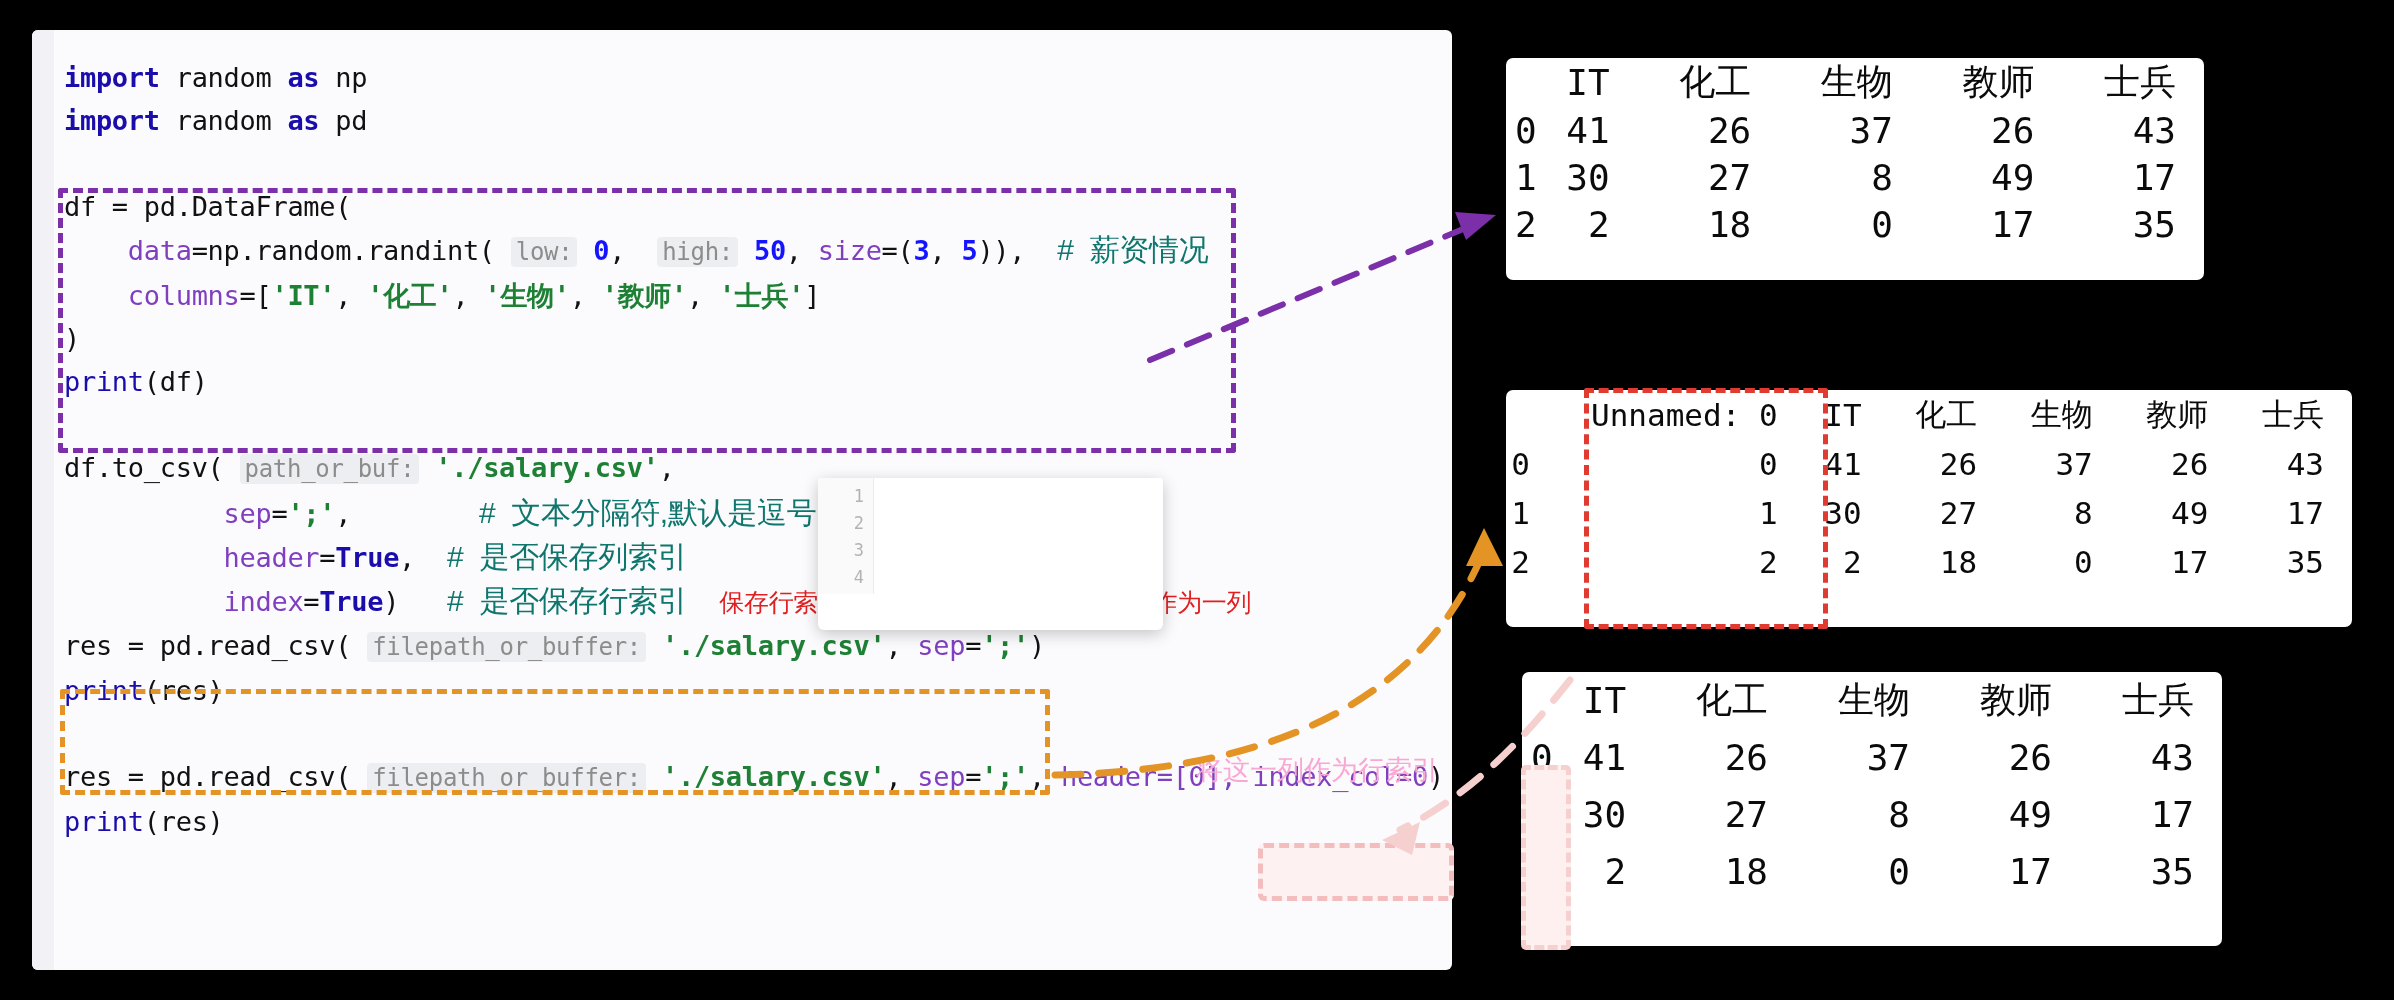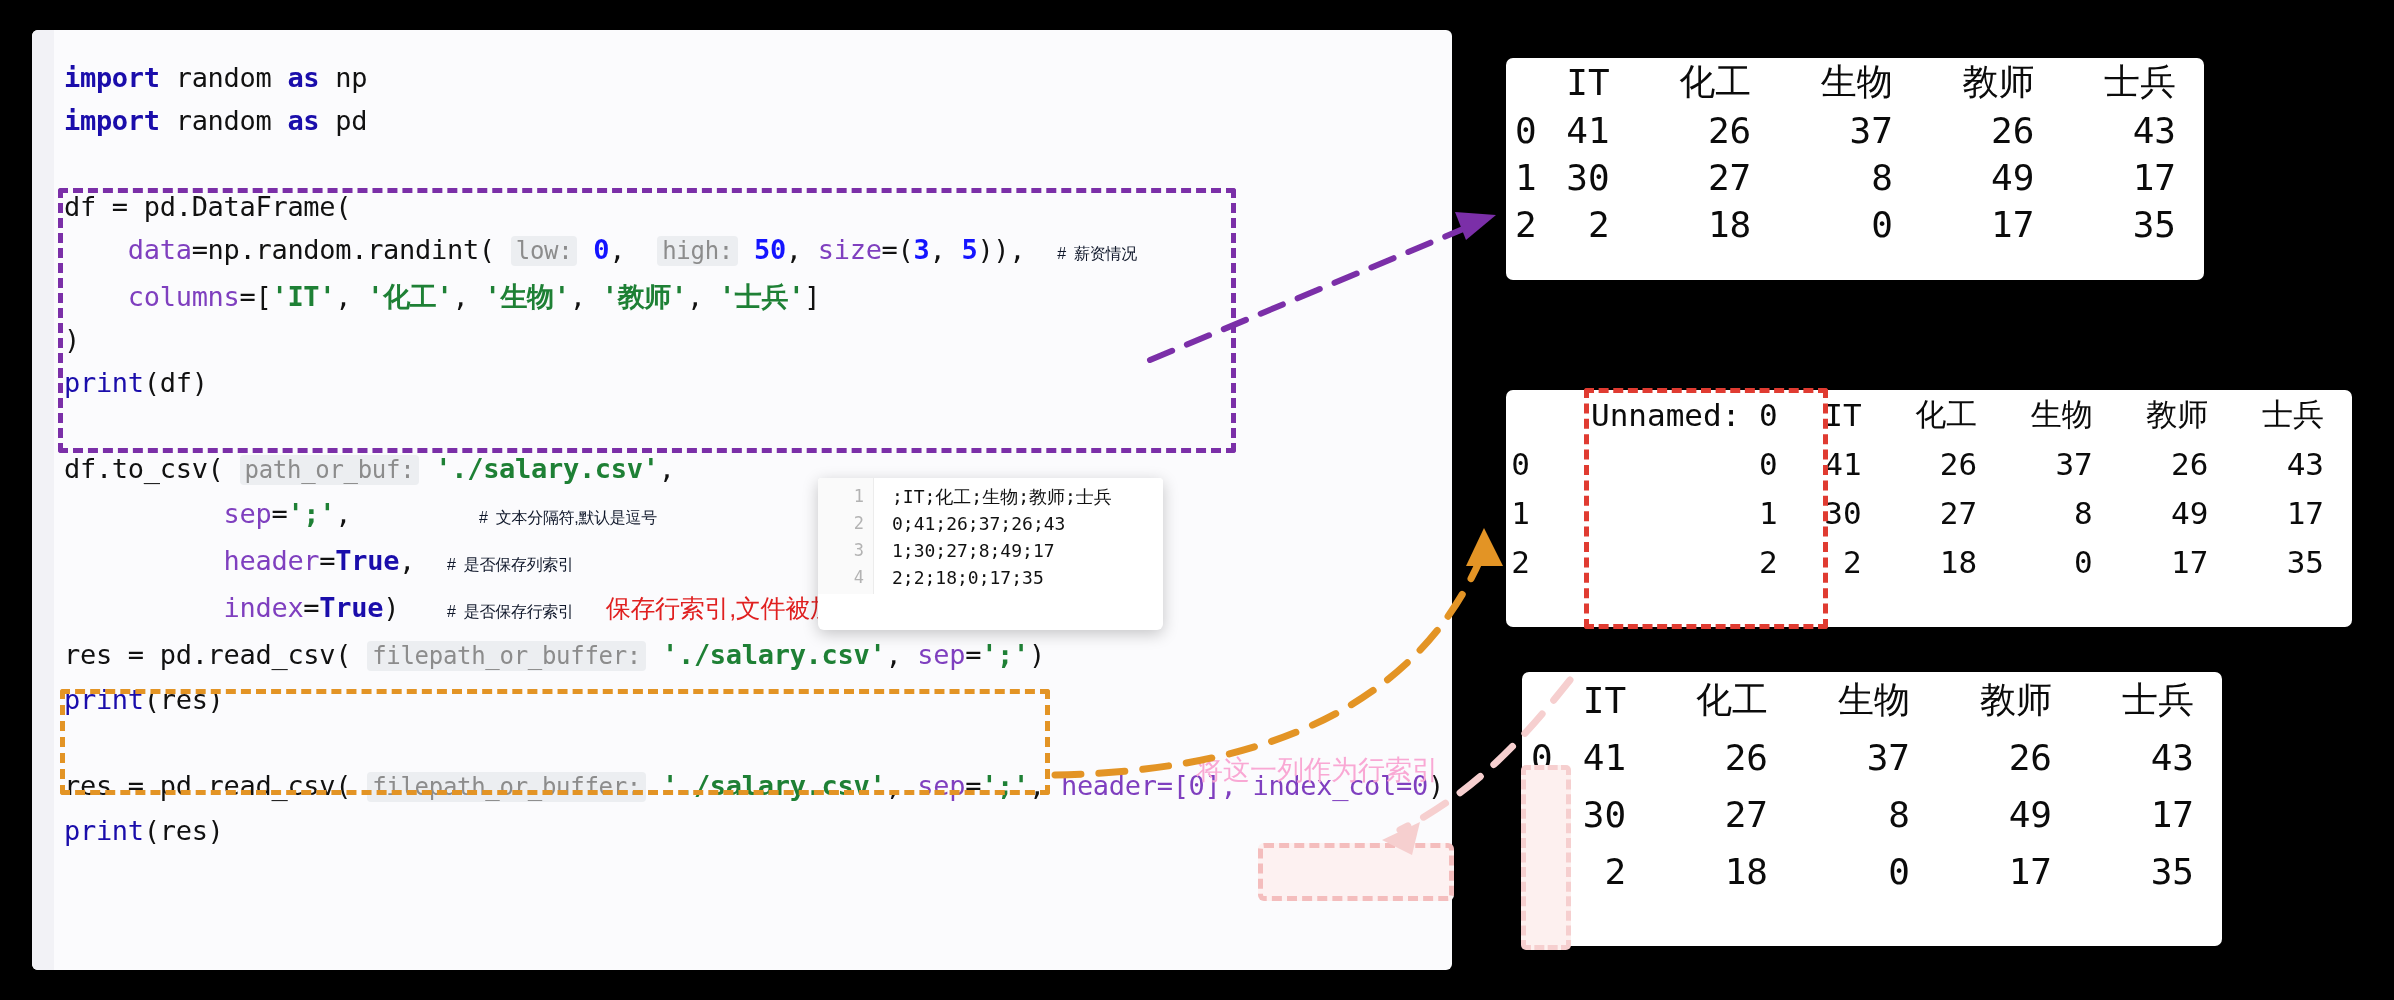--- a/index.html
+++ b/index.html
@@ -38,21 +38,21 @@
     line-height: 43px;
     white-space: pre;
     color: #111;
     letter-spacing: -0.3px;
   }
   .kw      { color: #1a0dab; font-weight: bold; }
   .kw2     { color: #7f3fbf; text-align: right; }
   .num     { color: #1414ff; font-weight: bold; }
   .str     { color: #1e8035; font-weight: bold; }
   .fn      { color: #1a0dab; }
-  .cmt-cn  { color: #0f172a; font-family: "Liberation Sans", sans-serif; font-size: 16px; }
+  .cmt-cn  { color: #0f766e; font-family: "Liberation Sans", sans-serif; font-size: 30px; }
   .redcmt  { color: #e02020; font-family: "Liberation Sans", sans-serif; font-size: 25px; }
   .param {
     background: #eceef1;
     color: #8c8c8c;
     border-radius: 4px;
     padding: 1px 5px;
     font-size: 24px;
   }
   .plain { color: #111; }
 
@@ -224,21 +224,20 @@
   <div class="dashbox" id="box-indexcol"></div>
 
   <div id="csv-popup">
     <div id="csv-body">
       <div id="csv-lineno">
           <div>1</div>
           <div>2</div>
           <div>3</div>
           <div>4</div>
         </div>
-      <div id="csv-lines"><div>;IT;化工;生物;教师;士兵</div><div>0;41;26;37;26;43</div><div>1;30;27;8;49;17</div><div>2;2;18;0;17;35</div></div>
     </div>
   </div>
 
   <div class="out-table" id="table-1">
     <table>
       <thead>
         <tr>
             <th class="idxcell"></th>
             <th class="colpad">IT</th>
             <th class="colpad">化工</th>

